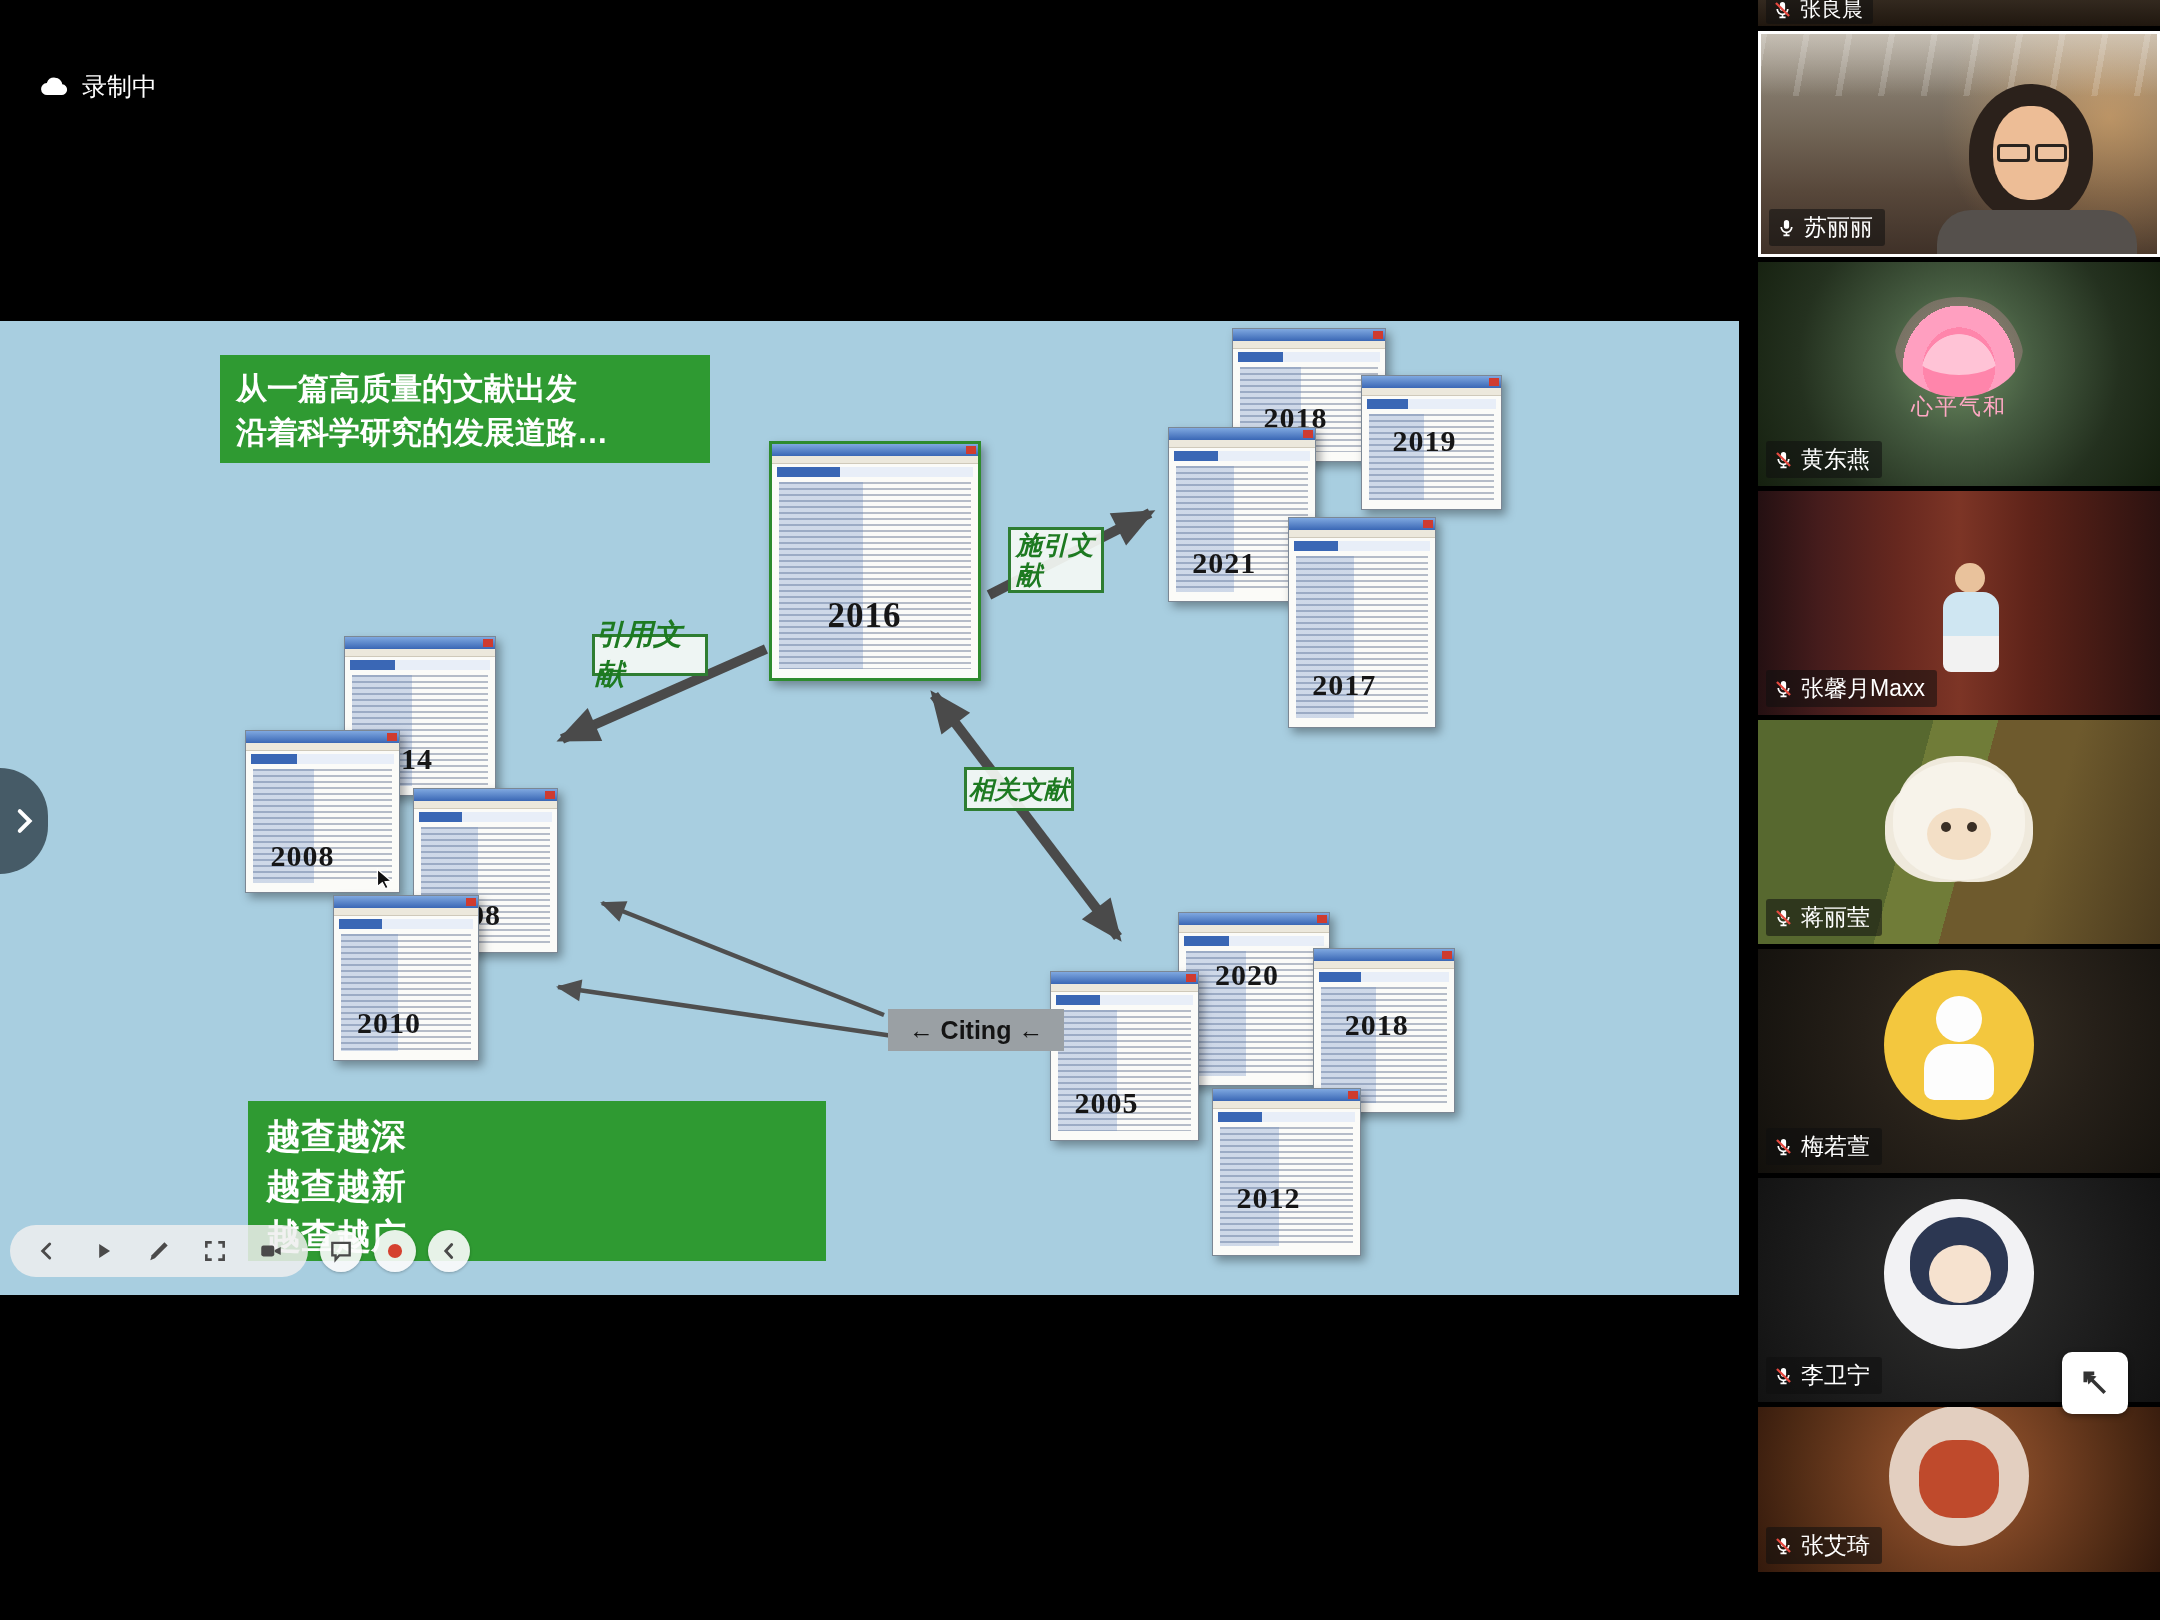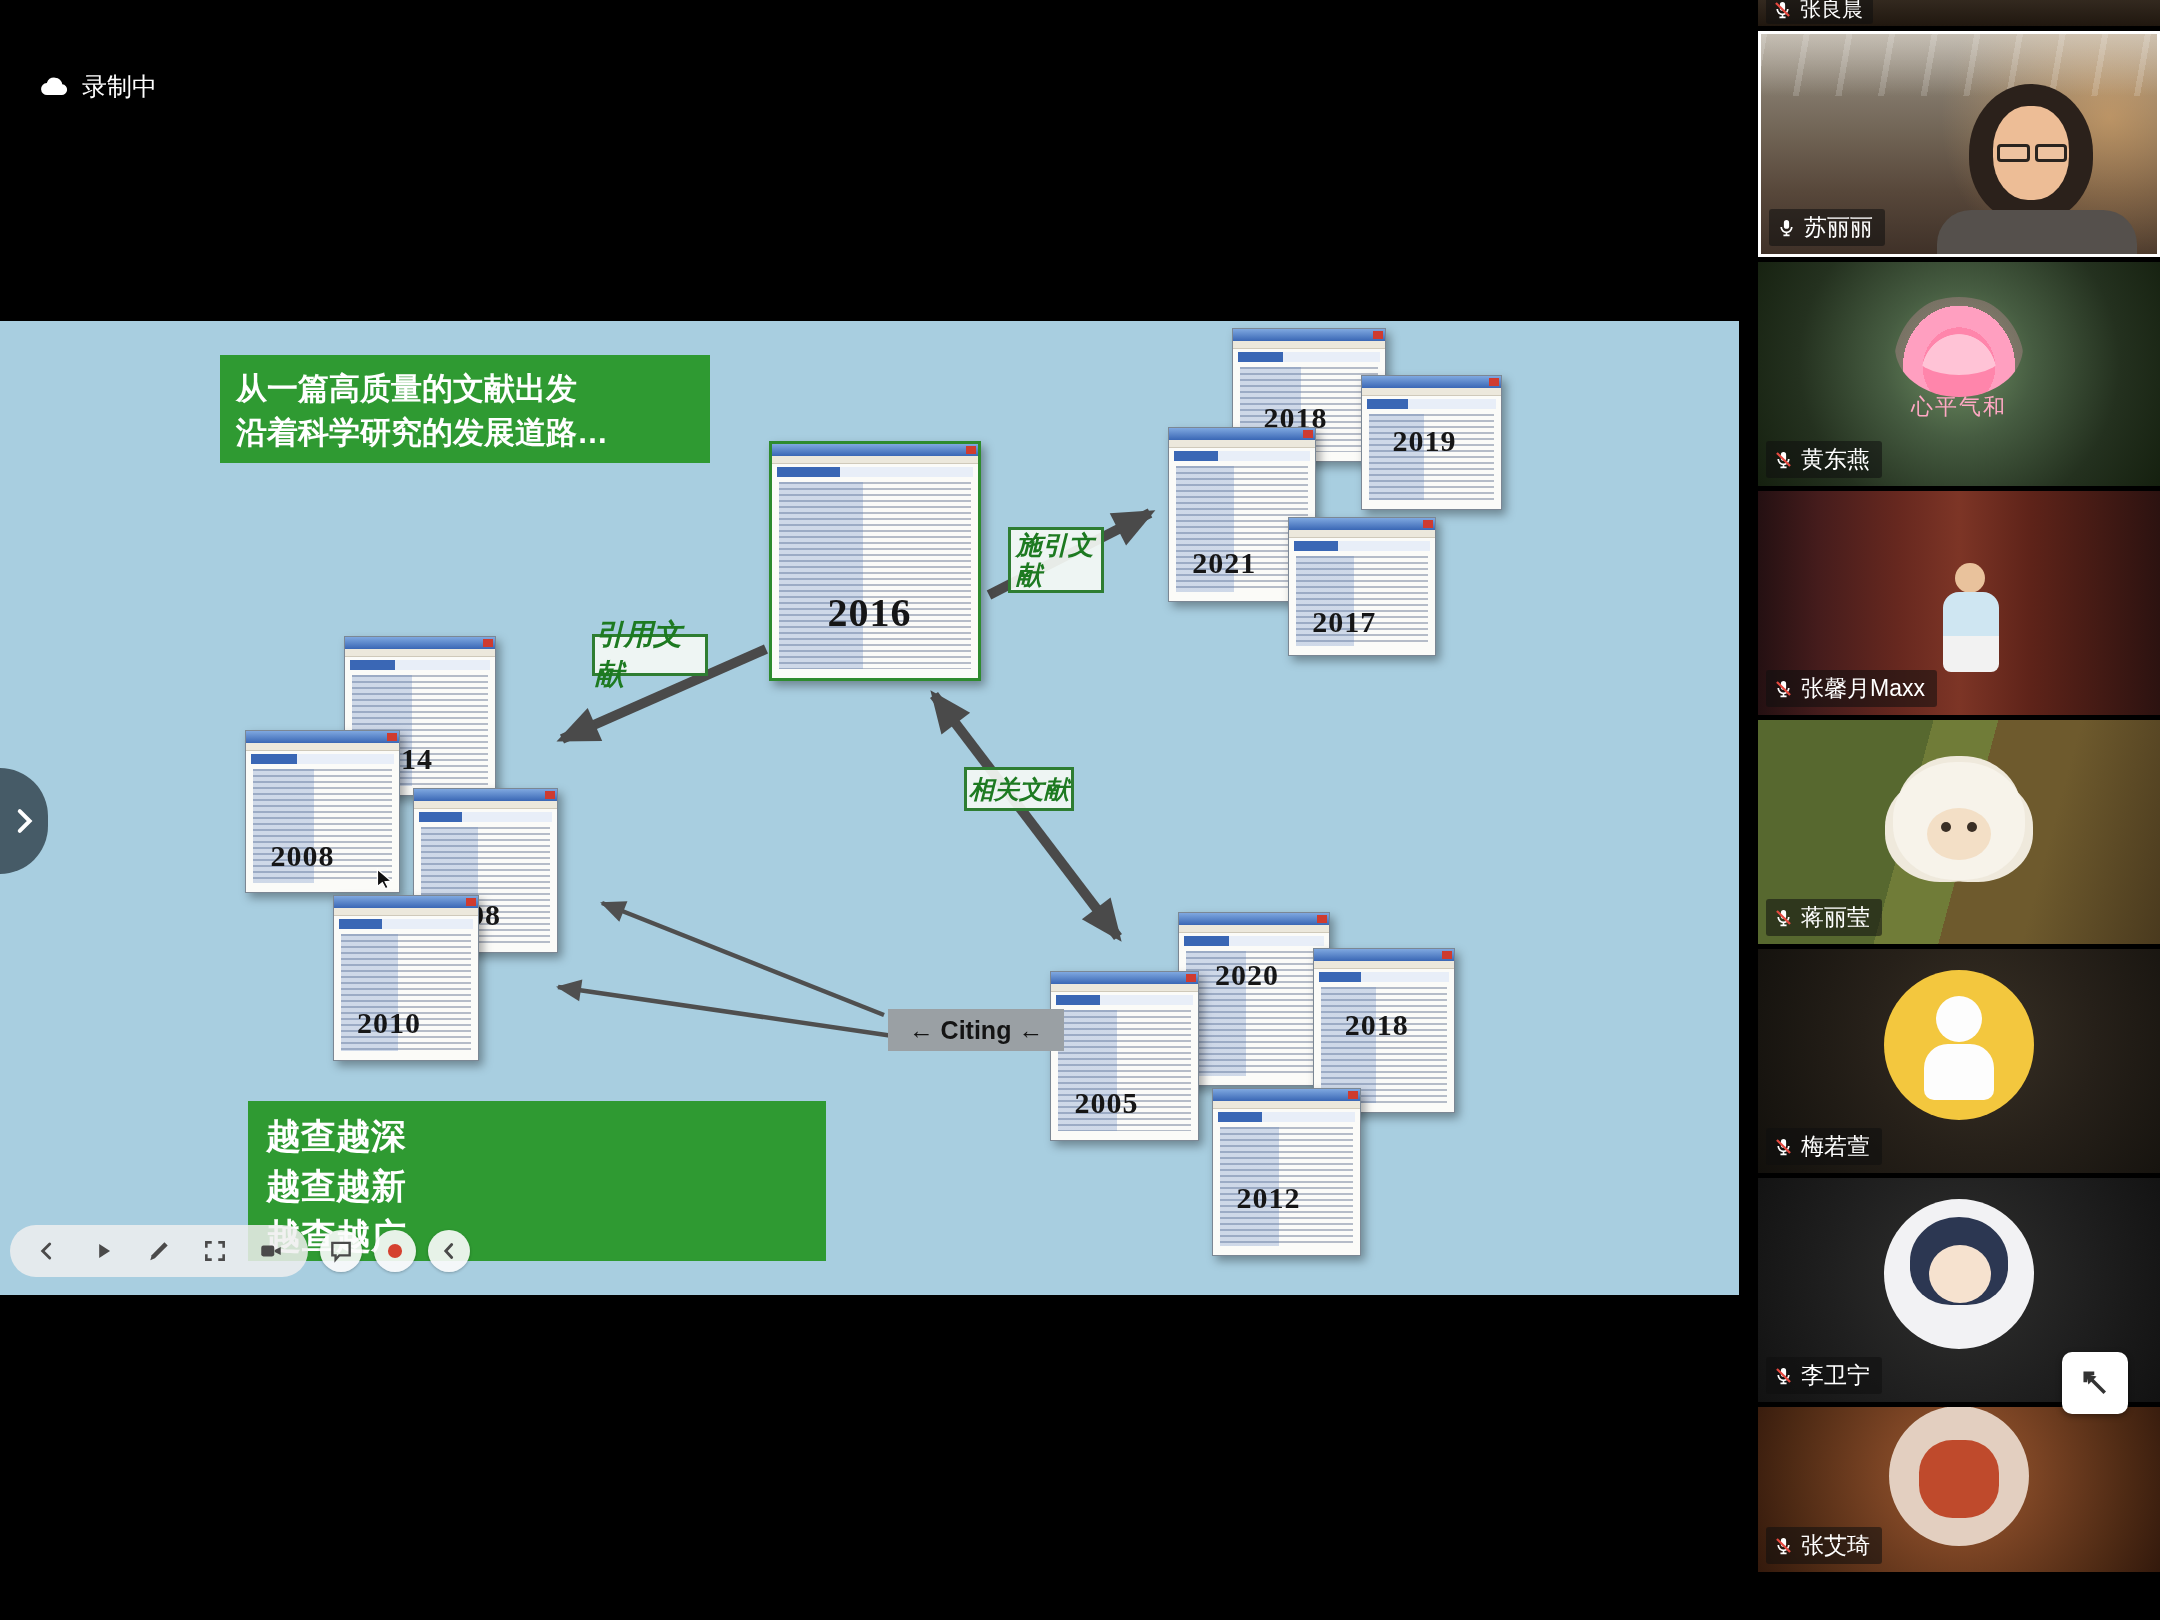--- a/index.html
+++ b/index.html
@@ -35,27 +35,27 @@
   .doc-mb { height:8px; background:#ece8dc; border-bottom:1px solid #cfc9ba; }
   .doc-banner { height:10px; margin:3px 5px 2px; background:linear-gradient(90deg,#3a67b5 0 32%,#e8eef8 32%); }
   .doc-lines { position:absolute; left:7px; right:7px; top:38px; bottom:9px;
     background:
       linear-gradient(90deg, rgba(63,106,180,.28) 0 44%, transparent 44%),
       repeating-linear-gradient(180deg, #a9b2c0 0 2px, transparent 2px 6px);
     opacity:.85; }
   .doc-year { position:absolute; left:16%; bottom:12%; font-family:"Liberation Serif","DejaVu Serif",serif; font-weight:bold; font-size:30px; color:#161616; letter-spacing:1px; z-index:2; }
 
   .d0  { left:769px;  top:120px; width:212px; height:240px; border:3px solid #2e8b2e; z-index:5; }
-  .d0 .doc-year { font-size:40px; left:27%; bottom:18%; }
+  .d0 .doc-year { font-size:35px; left:27%; bottom:18%; }
   .d1  { left:1232px; top:7px;   width:154px; height:134px; }
   .d1 .doc-year { bottom:20%; left:20%; }
   .d2  { left:1361px; top:54px;  width:141px; height:135px; }
   .d2 .doc-year { top:36%; bottom:auto; left:22%; }
   .d3  { left:1168px; top:106px; width:148px; height:175px; }
-  .d4  { left:1288px; top:196px; width:148px; height:139px; }
+  .d4  { left:1288px; top:196px; width:148px; height:211px; }
   .d5  { left:344px;  top:315px; width:152px; height:160px; }
   .d6  { left:245px;  top:409px; width:155px; height:163px; }
   .d7  { left:413px;  top:467px; width:145px; height:165px; }
   .d8  { left:333px;  top:574px; width:146px; height:166px; }
   .d9  { left:1178px; top:591px; width:152px; height:174px; }
   .d9 .doc-year { top:26%; bottom:auto; left:24%; }
   .d10 { left:1313px; top:627px; width:142px; height:165px; }
   .d10 .doc-year { top:36%; bottom:auto; left:22%; }
   .d11 { left:1050px; top:650px; width:149px; height:170px; }
   .d12 { left:1212px; top:767px; width:149px; height:168px; }

